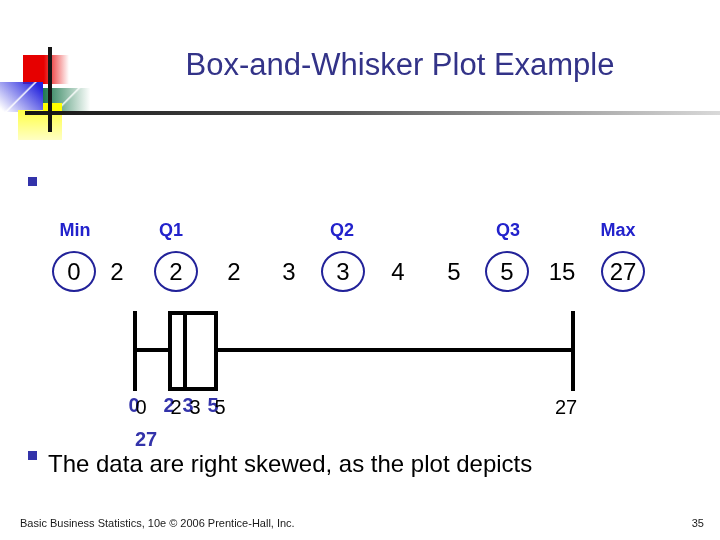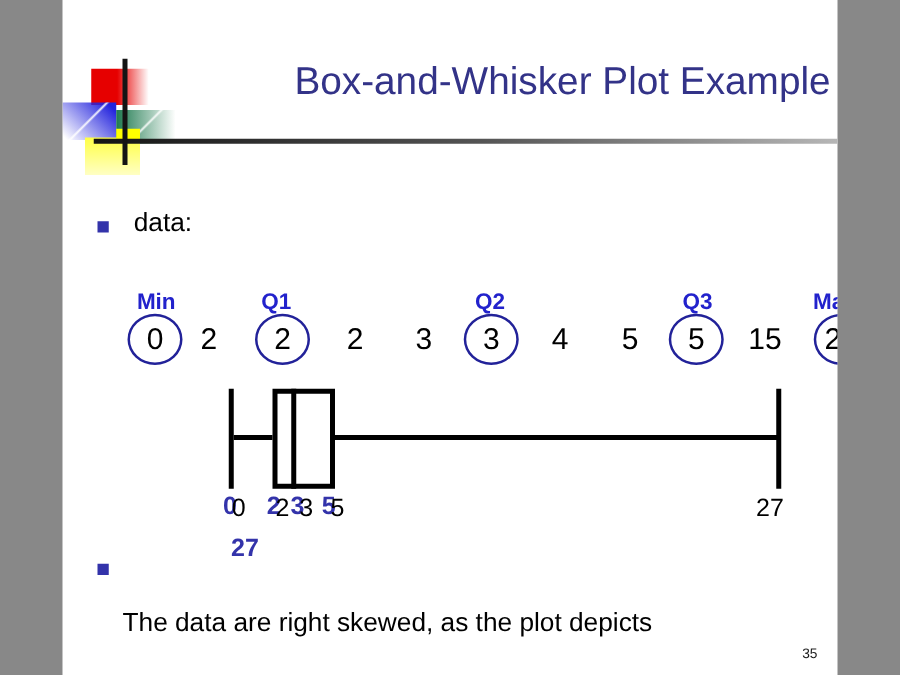--- a/index.html
+++ b/index.html
@@ -1,17 +1,17 @@
 <!DOCTYPE html>
 <html><head>
 <meta charset="utf-8">
 <style>
   html,body { margin:0; padding:0; background:#888; }
   .slide {
-    position:relative; width:620px; height:540px; margin:0 auto;
+    position:relative; width:720px; height:540px; margin:0 auto;
     background:#ffffff; overflow:hidden;
     font-family:"Liberation Sans", sans-serif;
   }
   
   .decor div { position:absolute; }
   .dec-red    { left:23px; top:55px;  width:46px; height:29px;
                 background:linear-gradient(90deg,#e60000 45%,rgba(230,0,0,0) 100%); }
   .dec-blue   { left:0;    top:82px;  width:43px; height:30px;
                 background:
                   linear-gradient(135deg,transparent 46%,rgba(255,255,255,.95) 49%,transparent 52%),
@@ -30,25 +30,25 @@
   
   .title { position:absolute; left:85px; top:47px; width:630px; text-align:center;
            font-size:31px; color:#333388; white-space:nowrap; }
 
   
   .bullet-sq { position:absolute; width:9px; height:9px; background:#3333aa; }
   #b1sq { left:28px; top:177px; }
   #b2sq { left:28px; top:451px; }
   .b1text { position:absolute; left:57px; top:162px; font-size:21px; color:#000;
             line-height:34px; }
-  .b2text { position:absolute; left:48px; top:450px; font-size:21px; color:#000;
-            white-space:nowrap;margin-top:37px; }
+  .b2text { position:absolute; left:48px; top:450px; font-size:24px; color:#000;
+            white-space:nowrap; }
 
   
-  #stat-labels { position:absolute; left:0; top:231px; width:720px; height:20px;text-decoration:underline; }
+  #stat-labels { position:absolute; left:0; top:220px; width:720px; height:20px;text-decoration:underline; }
   .stat-label { position:absolute; top:0; transform:translateX(-50%);
                 font-size:18px; font-weight:bold; color:#2222cc; white-space:nowrap; }
 
   
   #values-row { position:absolute; left:0; top:251px; width:720px; height:46px; }
   .val { position:absolute; top:7px; transform:translateX(-50%);
          font-size:24px; color:#000; white-space:nowrap; }
   .val.circled { top:0; min-width:44px; height:41px; line-height:37px;
                  padding:0 3px; box-sizing:border-box; text-align:center;
                  border:2px solid #222299; border-radius:50%; }
@@ -87,21 +87,20 @@
     <div class="dec-yellow"></div>
     <div class="dec-ysmall"></div>
     <div class="dec-hline"></div>
     <div class="dec-vline"></div>
   </div>
 
   <div class="title">Box-and-Whisker Plot Example</div>
 
   <div id="b1sq" class="bullet-sq"></div>
   <div class="b1text">
-    <div>data:</div>
   </div>
 
   <div id="stat-labels">
       <span class="stat-label" style="left: 75px;">Min</span>
       <span class="stat-label" style="left: 171px;">Q1</span>
       <span class="stat-label" style="left: 342px;">Q2</span>
       <span class="stat-label" style="left: 508px;">Q3</span>
       <span class="stat-label" style="left: 618px;">Max</span>
     </div>
 
@@ -139,15 +138,16 @@
       <span class="ax-b" style="left: 141px;">0</span>
       <span class="ax-b" style="left: 176px;">2</span>
       <span class="ax-b" style="left: 195px;">3</span>
       <span class="ax-b" style="left: 220px;">5</span>
       <span class="ax-b" style="left: 566px;">27</span>
     </div>
 
   <div id="b2sq" class="bullet-sq"></div>
   <div class="b2text">The data are right skewed, as the plot depicts</div>
 
+  <div class="footer">Basic Business Statistics, 10e © 2006 Prentice-Hall, Inc.</div>
   <div class="pagenum">35</div>
 
 </div>
 
 </body></html>

